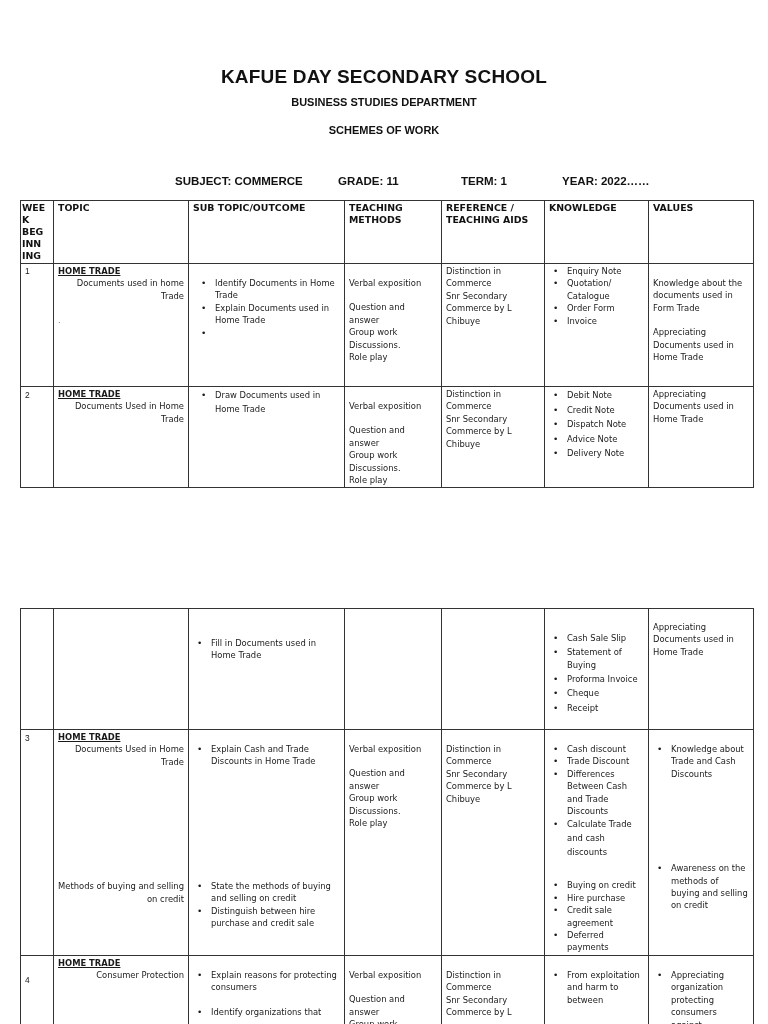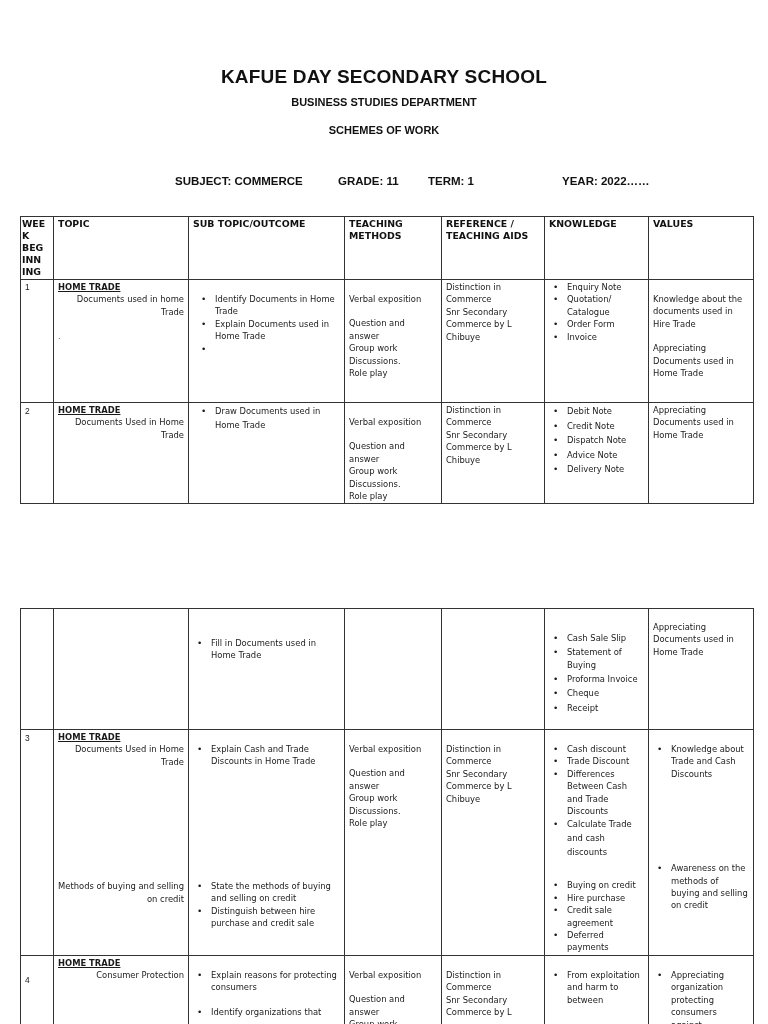--- a/index.html
+++ b/index.html
@@ -31,24 +31,24 @@
 </style>
 </head>
 <body>
 
 <div class="hdr h1">KAFUE DAY SECONDARY SCHOOL</div>
 <div class="hdr h2">BUSINESS STUDIES DEPARTMENT</div>
 <div class="hdr h3">SCHEMES OF WORK</div>
 
 <div class="meta" style="left:175px">SUBJECT: COMMERCE</div>
 <div class="meta" style="left:338px">GRADE: 11</div>
-<div class="meta" style="left:428px">TERM: 1</div>
+<div class="meta" style="left:461px">TERM: 1</div>
 <div class="meta" style="left:562px">YEAR: 2022……</div>
 
-<table class="sow" style="top:216px">
+<table class="sow" style="top:200px">
   <colgroup>
     <col style="width:33px">
       <col style="width:135px">
       <col style="width:156px">
       <col style="width:97px">
     <col style="width:103px">
       <col style="width:104px">
       <col style="width:105px">
   </colgroup>
   <tbody>
@@ -100,21 +100,21 @@
     </td>
     <td>
       <ul>
         <li>Enquiry Note</li>
         <li>Quotation/ Catalogue</li>
         <li>Order Form</li>
         <li>Invoice</li>
       </ul>
     </td>
     <td style="padding-top:13px">
-      <span class="line">Knowledge about the documents used in Hire Trade</span>
+      <span class="line">Knowledge about the documents used in Form Trade</span>
           <span class="gap"></span>
       <span class="line">Appreciating Documents used in Home Trade</span>
     </td>
   </tr>
 
   <tr style="height:86px">
     <td class="week" style="padding-top:2px">2</td>
     <td>
       <span class="topic-title">HOME TRADE</span>
       <span class="topic-sub">Documents Used in Home Trade</span>

